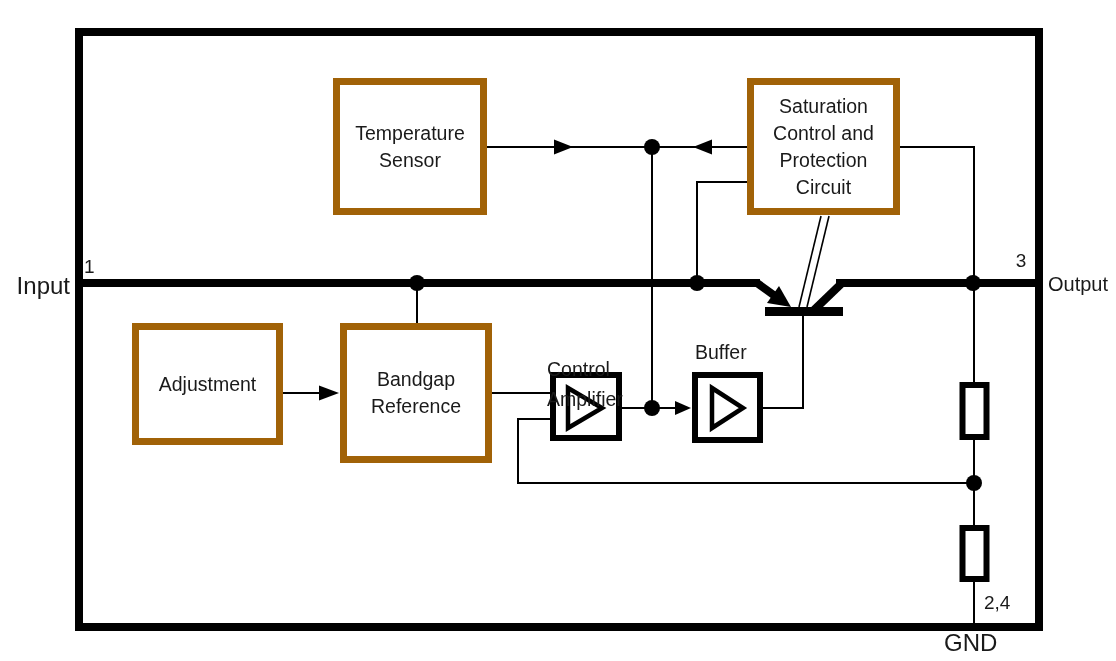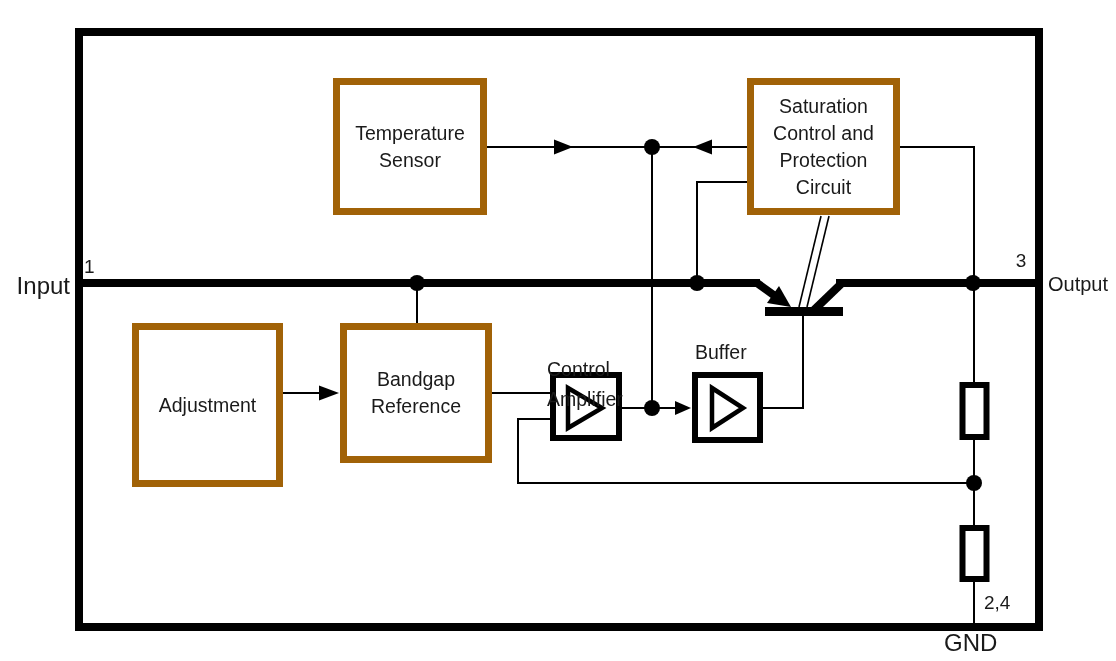--- a/index.html
+++ b/index.html
@@ -76,21 +76,21 @@
     <span>Sensor</span>
   </div>
 
   <div class="block" style="left:747px;top:78px;width:153px;height:137px;">
     <span>Saturation</span>
     <span>Control and</span>
     <span>Protection</span>
     <span>Circuit</span>
   </div>
 
-  <div class="block" style="left:132px;top:323px;width:151px;height:164px;">
+  <div class="block" style="left:132px;top:323px;width:151px;height:122px;">
     <span>Adjustment</span>
   </div>
 
   <div class="block" style="left:340px;top:323px;width:152px;height:140px;">
     <span>Bandgap</span>
     <span>Reference</span>
   </div>
 
   <div class="amp-box" style="left:550px;top:372px;width:72px;height:69px;">
     <svg width="60" height="57" viewBox="0 0 60 57">

